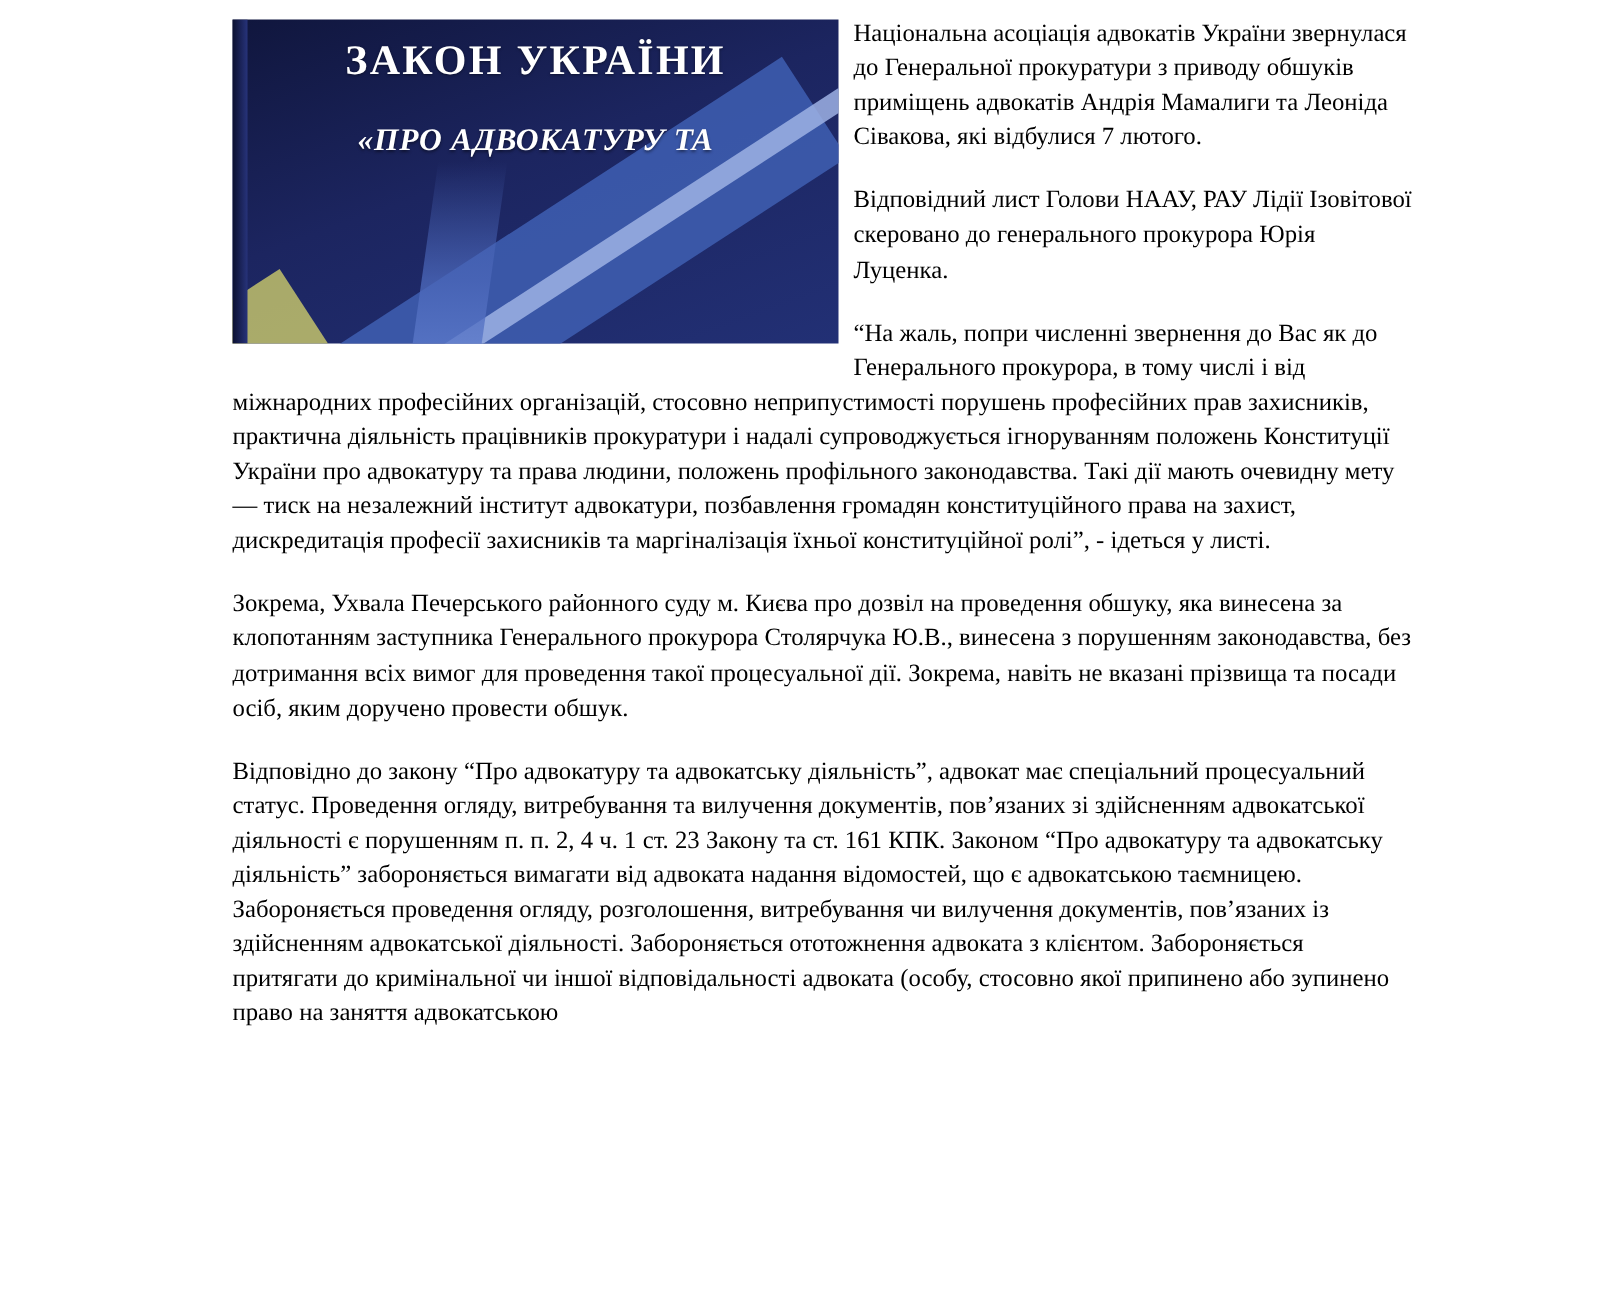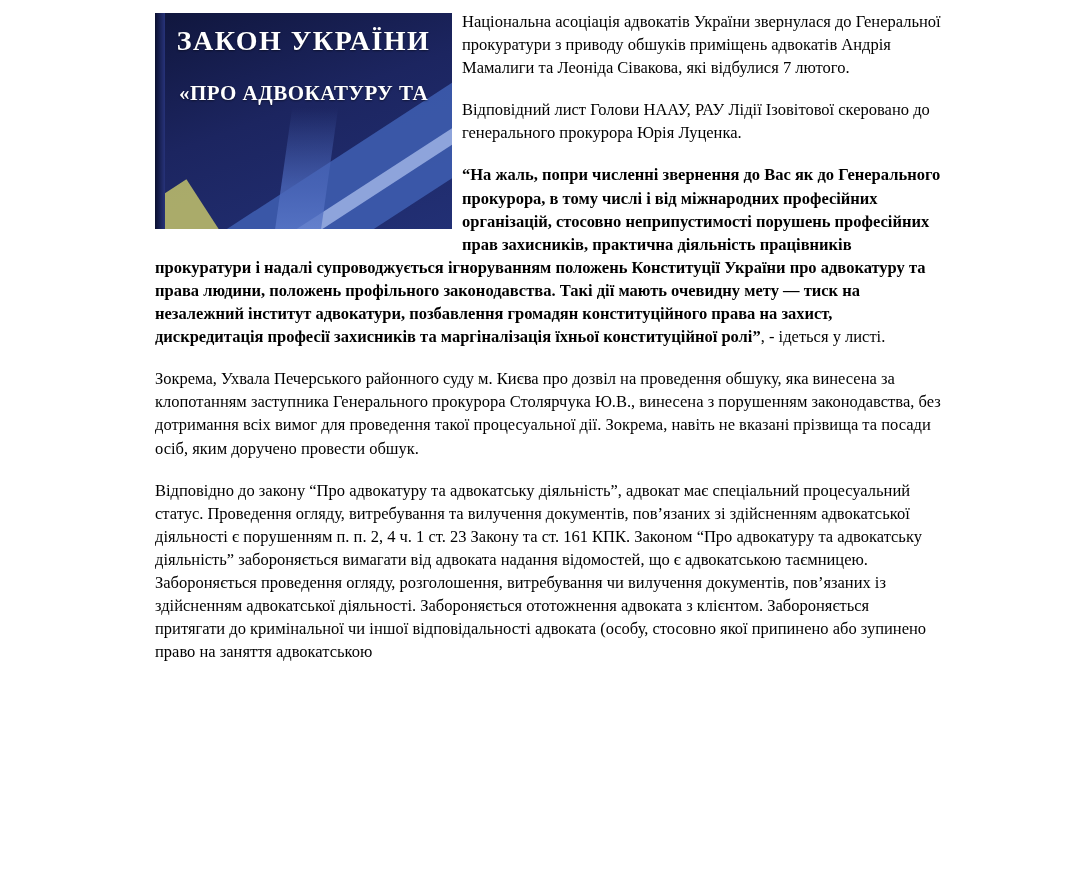--- a/index.html
+++ b/index.html
@@ -28,25 +28,25 @@
     margin: 0 0 26px 0;
     letter-spacing: 0.2px;
   }
   .article-body {
     font-size: 16.5px;
     line-height: 1.4;
   }
   .article-body p {
     margin: 0 0 19px 0;
   }
-  strong { font-weight: bold; }
+  strong { font-weight: normal; }
 
   
   .cover {
-    width: 297px;
+    width: 404px;
     height: 216px;
     float: left;
     margin: 3px 10px 20px 0;
     position: relative;
     overflow: hidden;
     background: linear-gradient(160deg, #10163d 0%, #1c2560 45%, #223075 100%);
   }
   .cover .shape { position: absolute; }
   .cover .shape-band-light {
     width: 520px; height: 80px;
@@ -94,20 +94,21 @@
     letter-spacing: 1.5px;
     margin-bottom: 20px;
     text-shadow: 0 1px 2px rgba(0,0,0,0.45);
   }
   .cover-line2, .cover-line3 {
     font-size: 21px;
     font-weight: bold;
     letter-spacing: 0.5px;
     line-height: 1.25;
     text-shadow: 0 1px 2px rgba(0,0,0,0.45);
+    font-style: italic;
   }
 </style>
 </head>
 <body>
 
 <div class="viewport">
   <div class="page">
 
 
     <div class="article-body">

